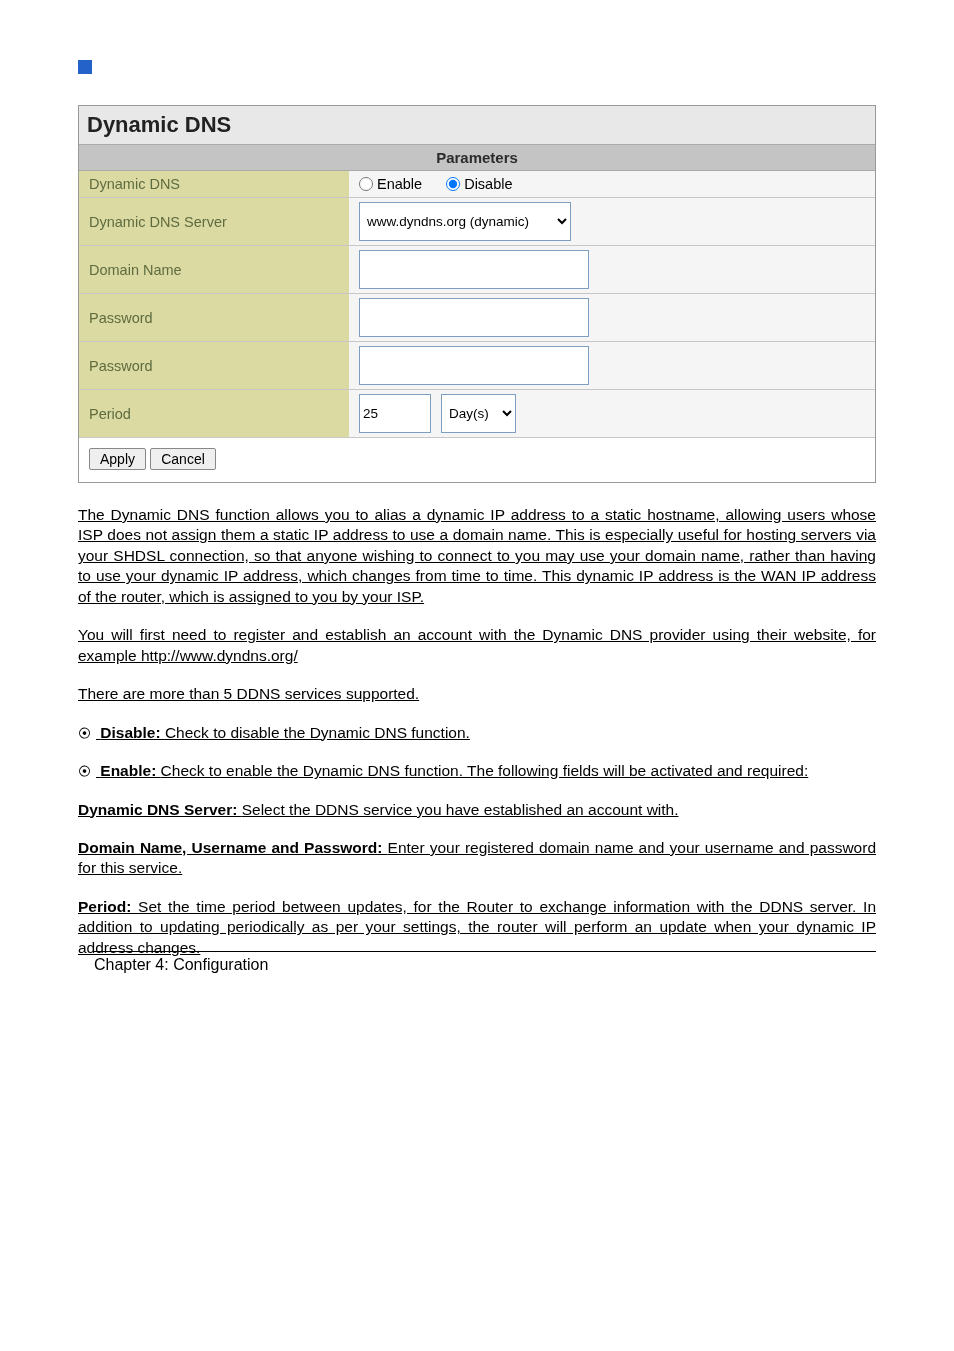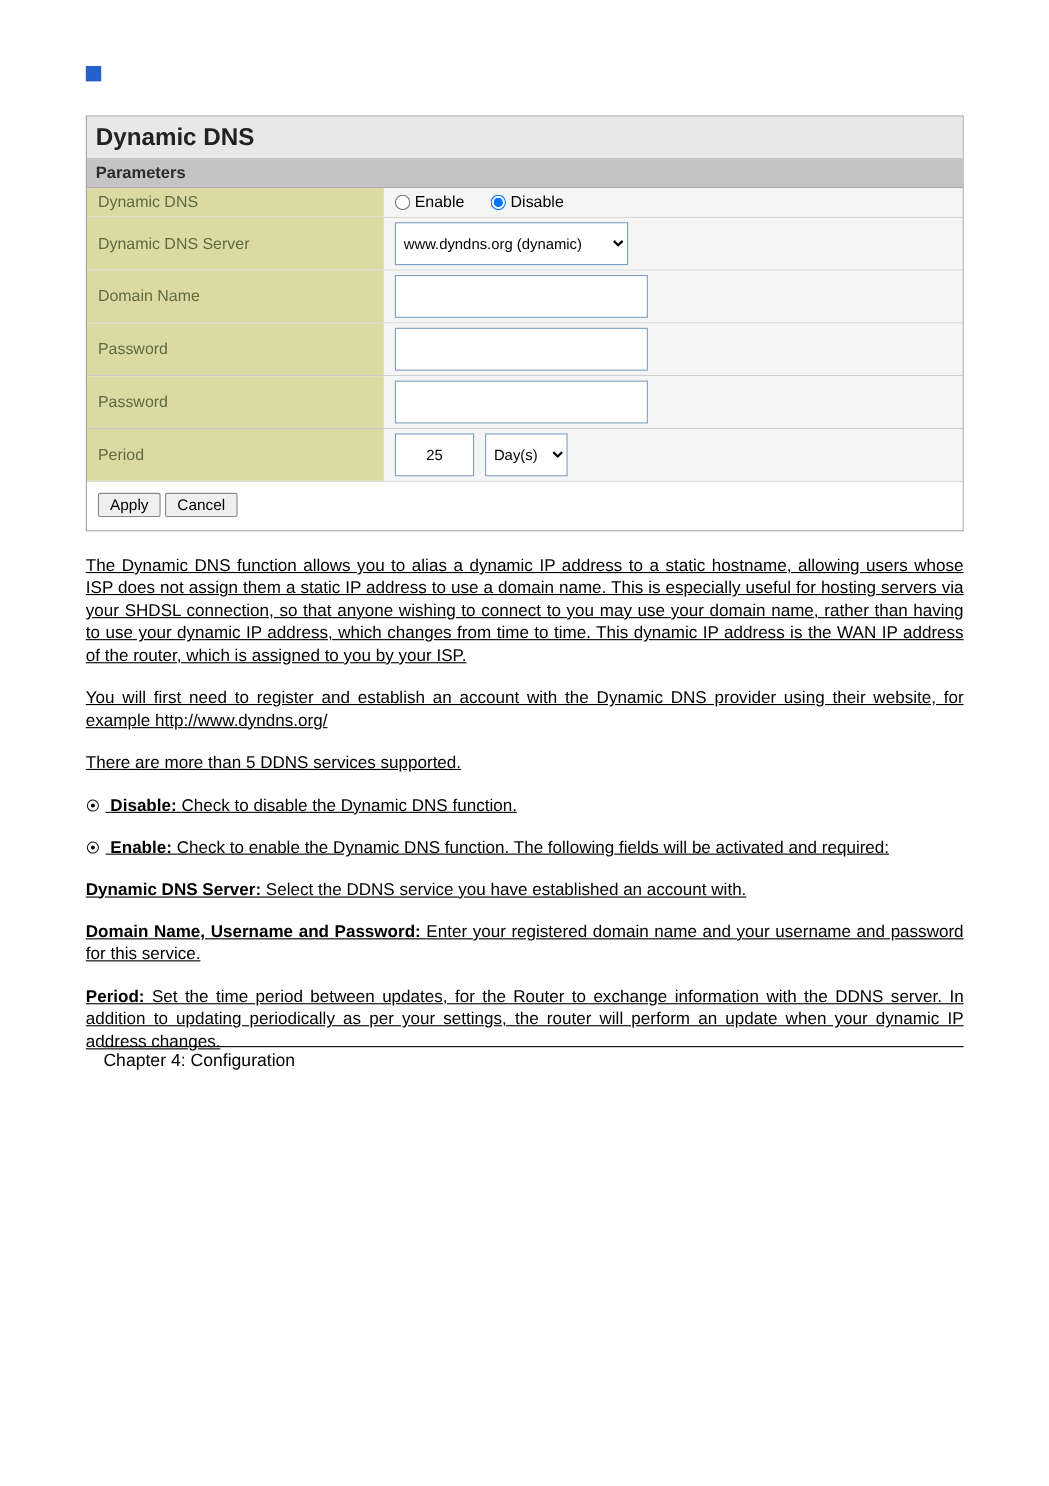--- a/index.html
+++ b/index.html
@@ -33,20 +33,21 @@
       background: #e8e8e8;
       border-bottom: 1px solid #aaa;
     }
     .section-header {
       background: #c4c4c4;
       color: #2c2c2c;
       font-weight: bold;
       padding: 4px 8px;
       border-bottom: 1px solid #aaa;
       font-size: 15px;
+      text-align: center;
     }
     .form-row {
       display: flex;
       border-bottom: 1px solid #c7c7c7;
     }
     .form-row:last-of-type { border-bottom: 1px solid #c7c7c7; }
     .form-label-cell {
       width: 270px;
       background: #dcdaa3;
       color: #5e6b3f;
@@ -67,21 +68,21 @@
     input[type="radio"] { width: 14px; height: 14px; }
     select, input[type="text"], input[type="password"] {
       border: 1px solid #7d9ec0;
       background: #fff;
       font-size: 13.5px;
       padding: 2px 3px;
       height: 39px;
     }
     .select-server { width: 212px; }
     .text-field { width: 230px; }
-    .period-num { width: 72px; text-align: center; }
+    .period-num { width: 72px; }
     .select-period { width: 75px; }
     .btn-row {
       padding: 10px 10px 12px 10px;
       background: #fff;
     }
     .btn {
       border: 1px solid #888;
       background: #efefef;
       padding: 2px 10px;
       font-size: 14px;

